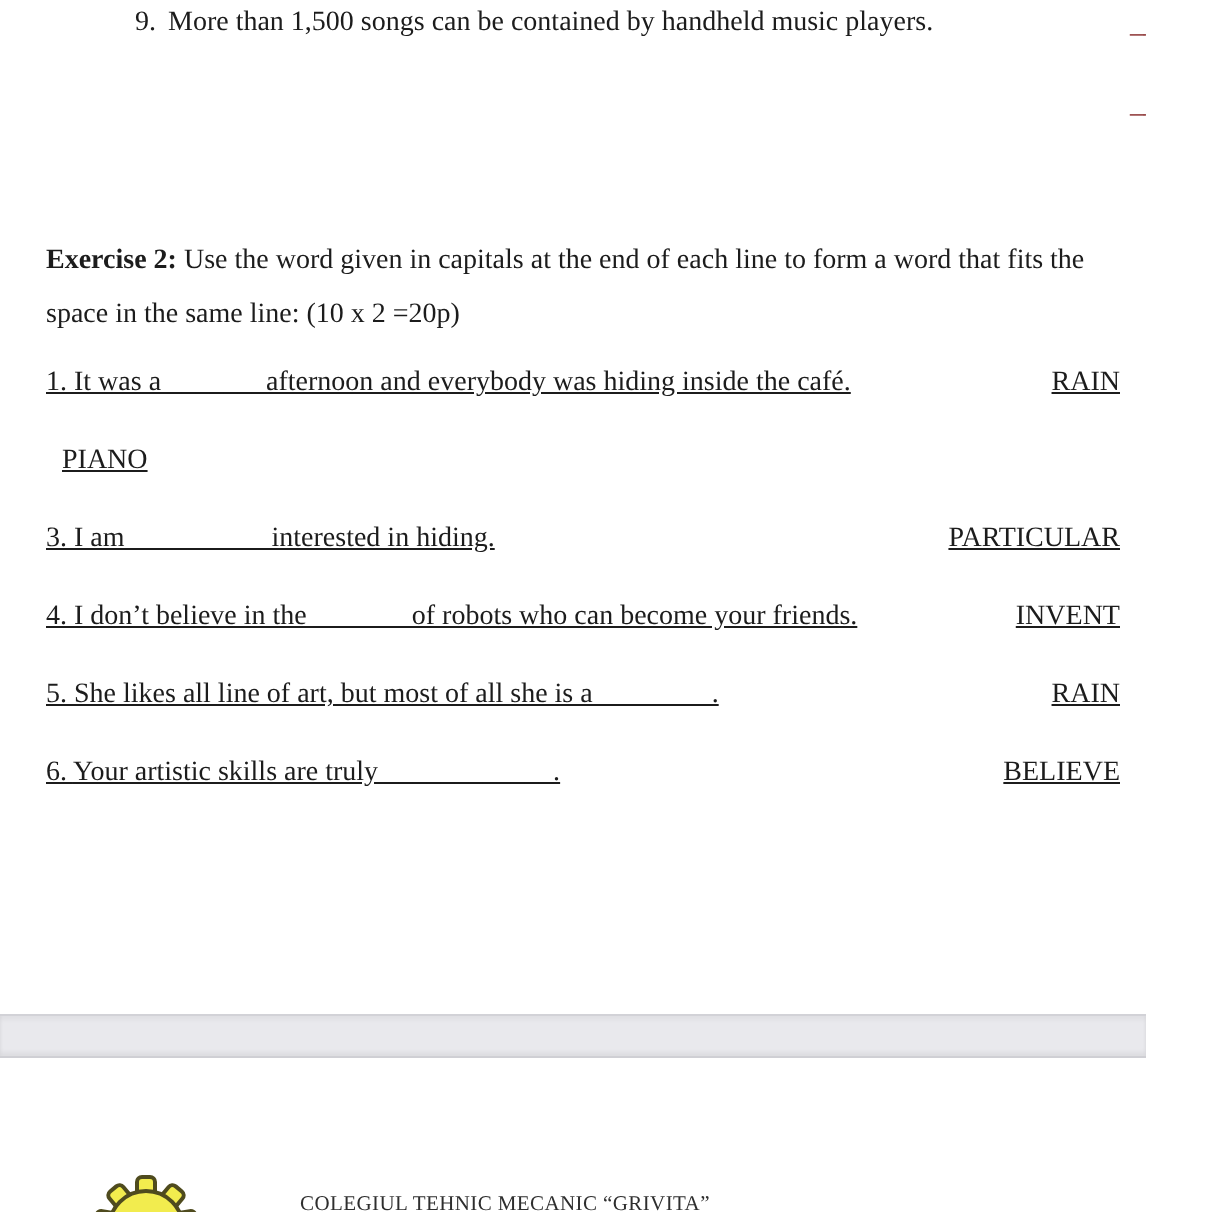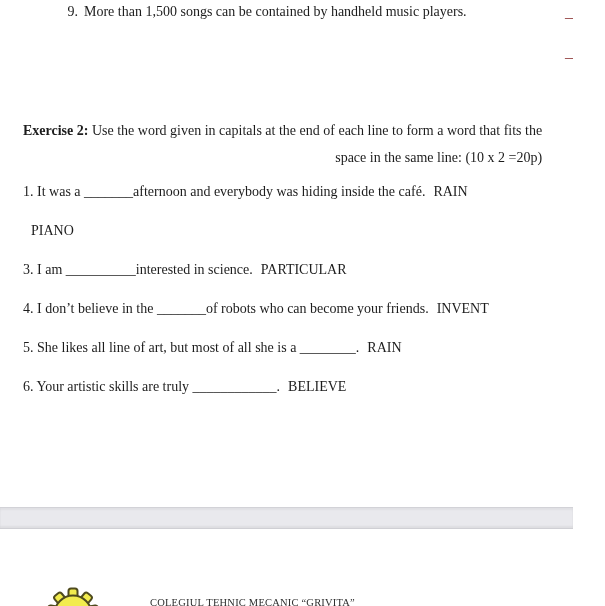--- a/index.html
+++ b/index.html
@@ -12,27 +12,28 @@
   
   .q-row { position:absolute; left:61px; white-space:nowrap; }
   .q-row .num { display:inline-block; width:17px; text-align:right; margin-right:6px; }
   #row9  { top:5px; }
   #row10 { top:45px; }
   .blank-right { position:absolute; left:565px; color:#7f1d1d; white-space:nowrap; }
   #blank9  { top:6px; }
   #blank10 { top:46px; }
   
   .ex2 { position:absolute; left:23px; top:117px; line-height:27px; }
-  .ex2 .ln { white-space:nowrap;text-align:right; }
+  .ex2 .ln { white-space:nowrap; }
   .ex2 b { font-weight:bold; }
   
   .item {
     position:absolute; left:23px; right:13px;
-    display:flex; justify-content:flex-start; align-items:baseline;
+    display:flex; justify-content:space-between; align-items:baseline;
     white-space:nowrap;
+    text-decoration:underline;
   }
   #item1 { top:185px; } #item2 { top:224px; } #item3 { top:263px; }
   #item4 { top:302px; } #item5 { top:341px; } #item6 { top:380px; }
   .word { margin-left:8px; }
   
   .page-break {
     position:absolute; left:0; right:0; top:507px; height:22px;
     box-sizing:border-box; background:#e9e9ed;
     border-top:1px solid #d2d2d7; border-bottom:1px solid #cfcfd4;
     box-shadow: inset 0 2px 2px rgba(0,0,0,0.04), inset 0 -2px 2px rgba(0,0,0,0.05);
@@ -62,21 +63,21 @@
   </div>
 
   <div class="item" id="item1">
     <span class="sentence"><span>1.</span> <span>It was a _______afternoon and everybody was hiding inside the café.</span></span>
     <span class="word">RAIN</span>
   </div>
   <div class="item" id="item2">
     <span class="word">PIANO</span>
   </div>
   <div class="item" id="item3">
-    <span class="sentence"><span>3.</span> <span>I am __________interested in science.</span></span>
+    <span class="sentence"><span>3.</span> <span>I am __________interested in hiding.</span></span>
     <span class="word">PARTICULAR</span>
   </div>
   <div class="item" id="item4">
     <span class="sentence"><span>4.</span> <span>I don’t believe in the _______of robots who can become your friends.</span></span>
     <span class="word">INVENT</span>
   </div>
   <div class="item" id="item5">
     <span class="sentence"><span>5.</span> <span>She likes all line of art, but most of all she is a ________.</span></span>
     <span class="word">RAIN</span>
   </div>

